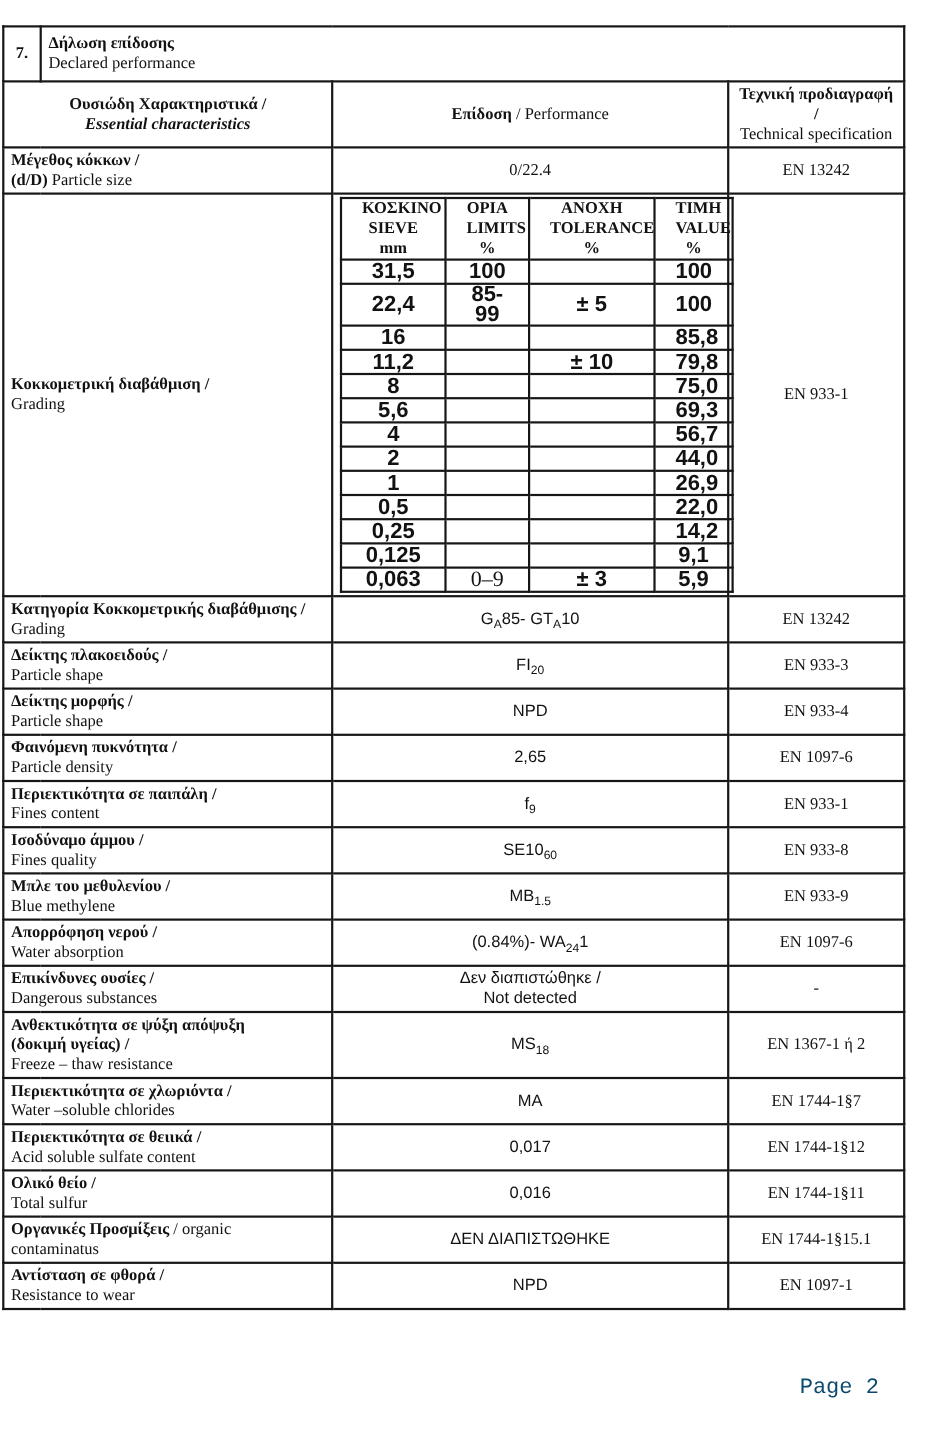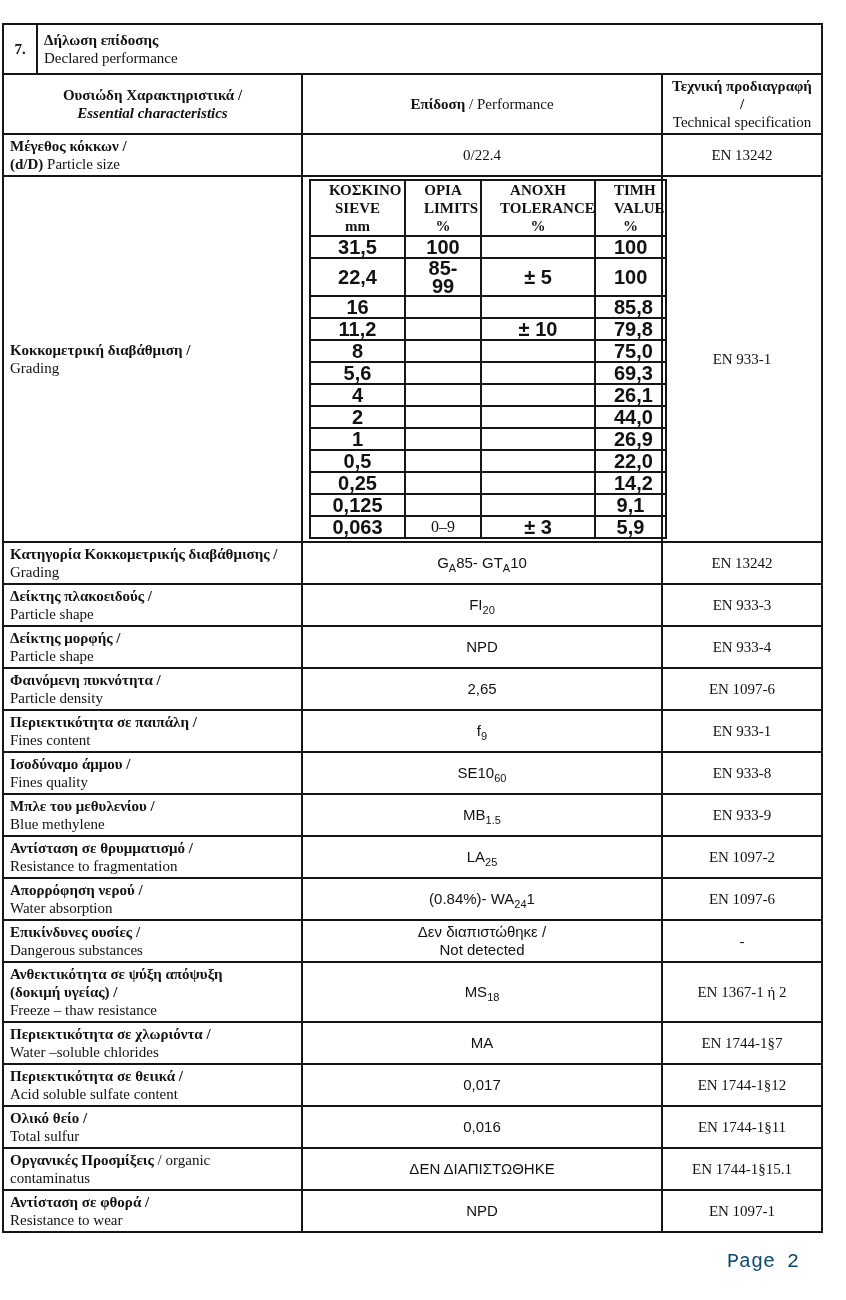--- a/index.html
+++ b/index.html
@@ -73,21 +73,21 @@
   table.inner td.ival {
     font-family: "Liberation Sans", sans-serif;
     font-weight: bold;
     font-size: 20px;
     height: 22px;
   }
   
   table.inner tr:last-child td.ival.limits {
     font-family: "Liberation Serif", serif;
     font-weight: normal;
-    font-size: 16px;
+    font-size: 20px;
   }
   .page-number {
     position: absolute;
     left: 727px;
     top: 1250px;
     font-size: 20px;
     font-family: Liberation Mono, monospace;
     color: #0c4a6e;
   }
 </style>
@@ -182,21 +182,21 @@
               <tr>
                   <td class="ival">5,6</td>
                   <td class="ival limits"></td>
                   <td class="ival"></td>
                   <td class="ival">69,3</td>
                 </tr>
               <tr>
                   <td class="ival">4</td>
                   <td class="ival limits"></td>
                   <td class="ival"></td>
-                  <td class="ival">26,1</td>
+                  <td class="ival">56,7</td>
                 </tr>
               <tr>
                   <td class="ival">2</td>
                   <td class="ival limits"></td>
                   <td class="ival"></td>
                   <td class="ival">44,0</td>
                 </tr>
               <tr>
                   <td class="ival">1</td>
                   <td class="ival limits"></td>
@@ -262,25 +262,20 @@
           <td class="label" colspan="2"><span class="b">Ισοδύναμο άμμου /</span><br><span>Fines quality</span></td>
           <td class="value"><span>SE10</span><sub>60</sub></td>
           <td class="spec">EN 933-8</td>
         </tr>
       <tr class="rh36">
           <td class="label" colspan="2"><span class="b">Μπλε του μεθυλενίου /</span><br><span>Blue methylene</span></td>
           <td class="value"><span>MB</span><sub>1.5</sub></td>
           <td class="spec">EN 933-9</td>
         </tr>
       <tr class="rh36">
-          <td class="label" colspan="2"><span class="b">Αντίσταση σε θρυμματισμό /</span><br><span>Resistance to fragmentation</span></td>
-          <td class="value"><span>LA</span><sub>25</sub></td>
-          <td class="spec">EN 1097-2</td>
-        </tr>
-      <tr class="rh36">
           <td class="label" colspan="2"><span class="b">Απορρόφηση νερού /</span><br><span>Water absorption</span></td>
           <td class="value"><span>(0.84%)- WA</span><sub>24</sub><span>1</span></td>
           <td class="spec">EN 1097-6</td>
         </tr>
       <tr class="rh36">
           <td class="label" colspan="2"><span class="b">Επικίνδυνες ουσίες /</span><br><span>Dangerous substances</span></td>
           <td class="value"><span>Δεν διαπιστώθηκε /</span><br><span>Not detected</span></td>
           <td class="spec">-</td>
         </tr>
       <tr class="rh54">

